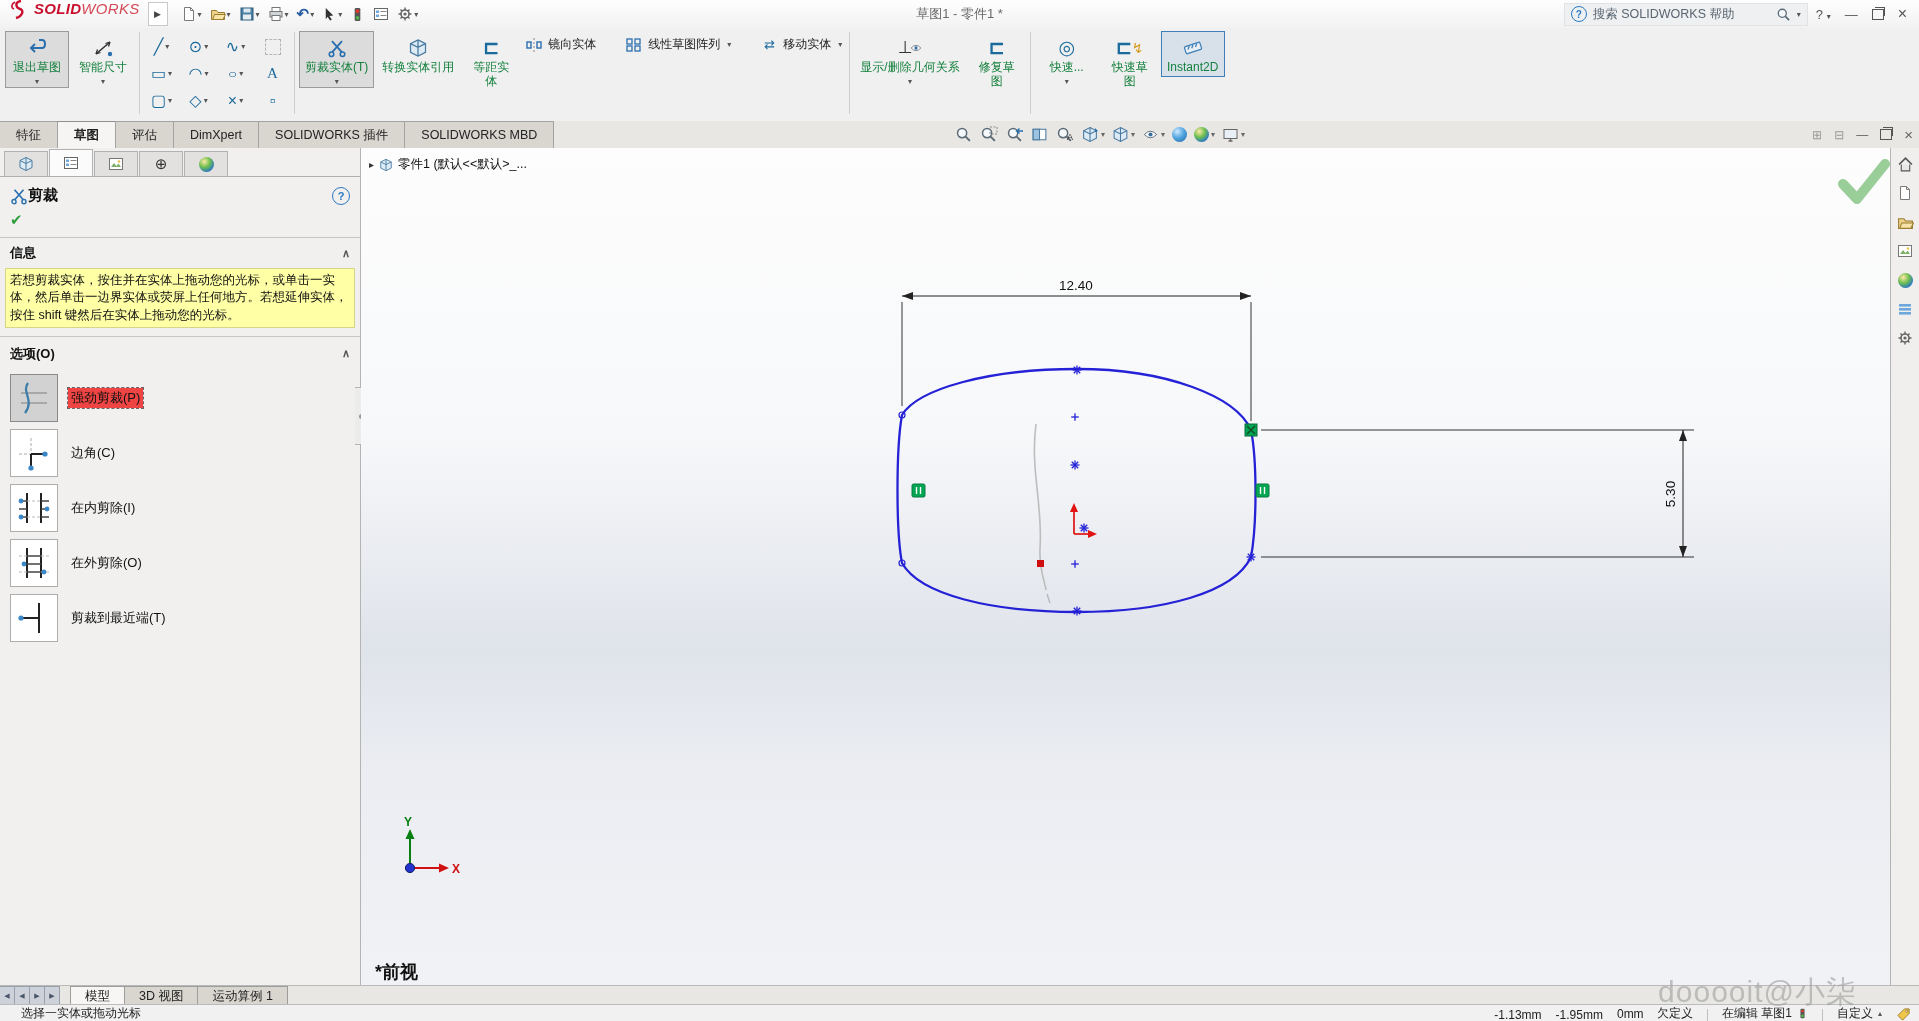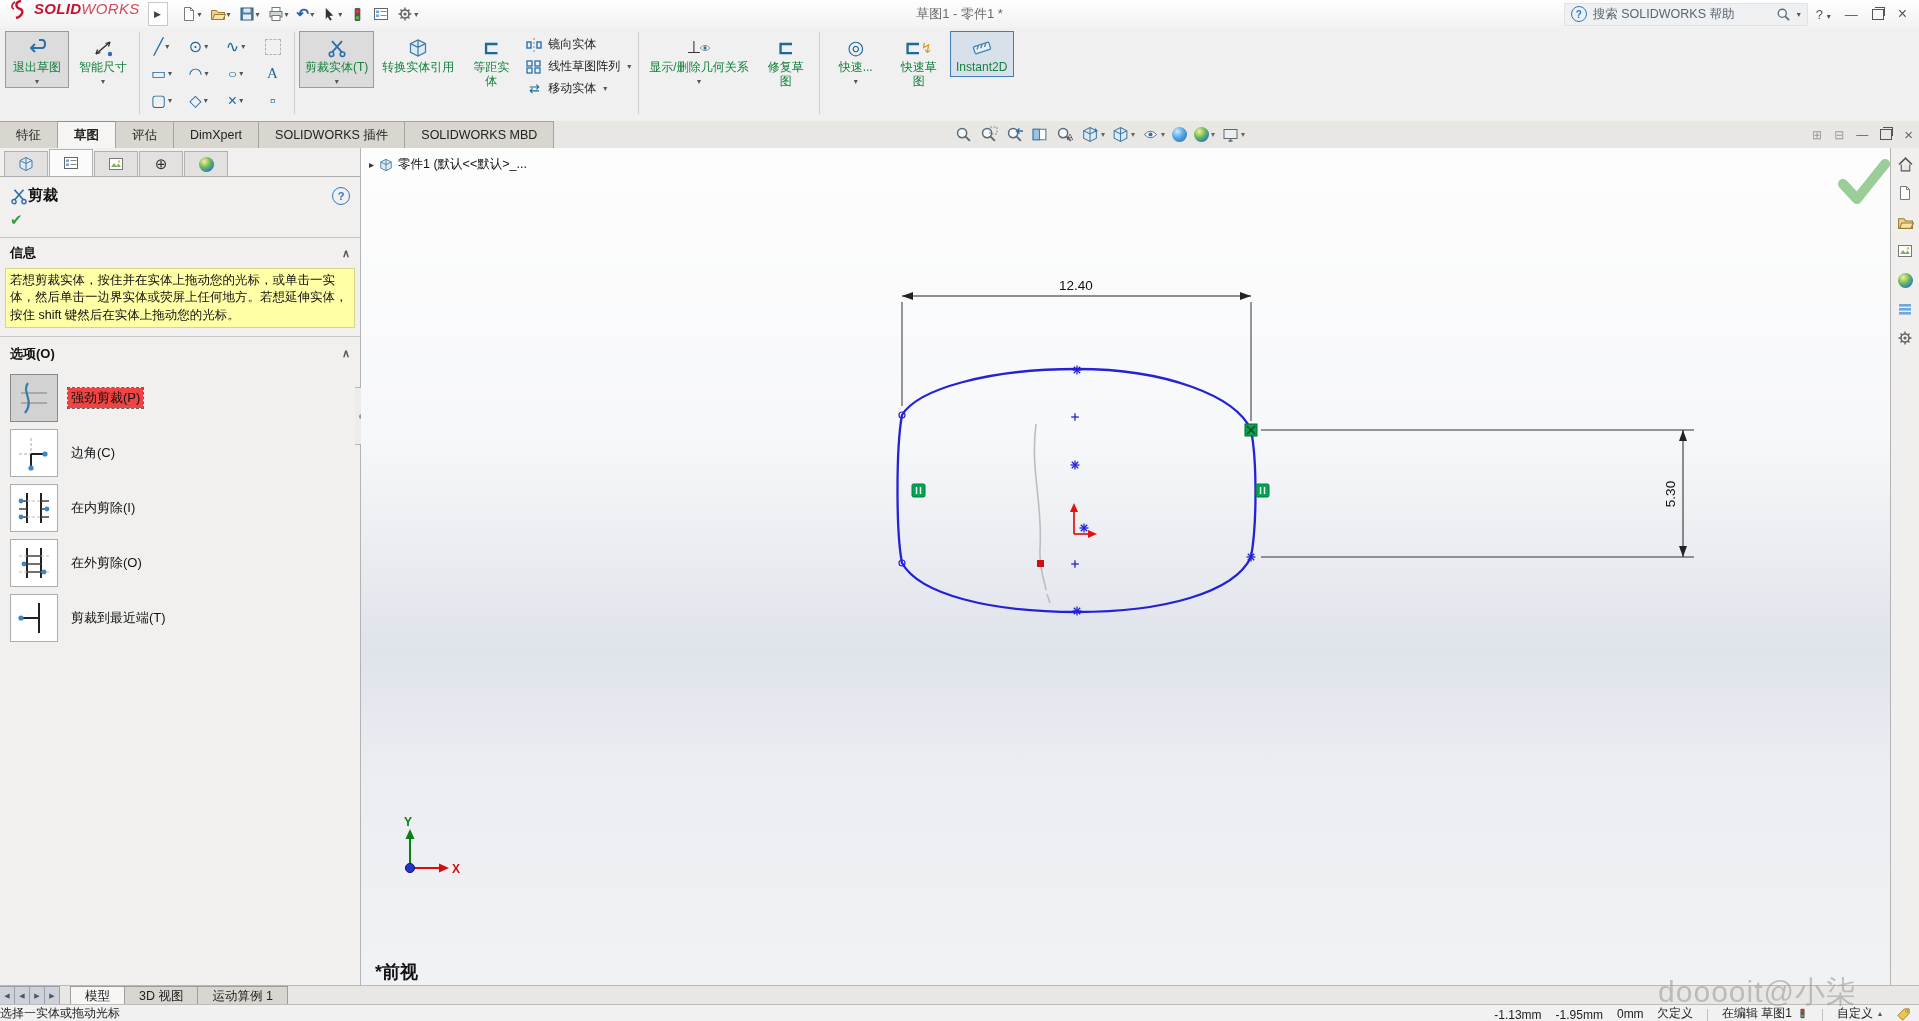--- a/index.html
+++ b/index.html
@@ -32,21 +32,21 @@
   .bigbtn{display:flex;flex-direction:column;align-items:center;justify-content:flex-start;padding:3px 5px 1px;margin:0 1px;min-width:52px;border:1px solid transparent;text-align:center;line-height:1.15}
   .bigbtn .bicon{height:26px;display:flex;align-items:center;justify-content:center;font-size:19px;color:#1b6a9c}
   .bigbtn .blabel{font-size:12px;color:#15803d;white-space:pre-line}
   .bigbtn .dd{font-size:8px;color:#555;margin-top:2px}
   .pressed{background:#dcdcdc;border:1px solid #9b9b9b}
   .pressed-blue{background:#d8e1ea;border:1px solid #3e7fb8}
   .sk-grid{display:grid;grid-template-columns:repeat(4,37px);grid-auto-rows:27px;align-items:center;padding-top:2px}
   .sk-cell{display:flex;align-items:center;justify-content:center;gap:2px;font-size:16px;color:#1b6a9c}
   .sk-cell .dd{font-size:8px;color:#555}
   .dashed-sq{width:14px;height:14px;border:1px dashed #b5b5b5}
-  .collist{display:flex;flex-direction:column;gap:3px;padding-top:4px}
+  .collist{display:flex;flex-direction:row;gap:21px;padding-top:4px}
   .colitem{display:flex;align-items:center;gap:5px;font-size:12px;padding:1px 4px}
   .colitem .cicon{width:18px;display:flex;justify-content:center;color:#1b6a9c;font-size:13px}
   .colitem .dd{font-size:8px;color:#555;margin-left:2px}
 
   
   .tabrow{position:absolute;top:121px;left:0;right:0;height:27px;background:#e9e7e4;border-bottom:1px solid #a8a8a8;display:flex;align-items:stretch}
   .ctab{display:flex;align-items:center;padding:0 16px;font-size:12.5px;color:#222;background:#d9d6d0;border:1px solid #a3a3a3;border-bottom:none;margin-left:-1px}
   .ctab.active{background:#f6f5f3;border-top:1px solid #8f8f8f;font-weight:bold}
   .hud{position:absolute;left:955px;top:0;height:100%;display:flex;align-items:center;gap:7px}
   .hud-btn{display:flex;align-items:center;gap:2px}
@@ -89,21 +89,21 @@
 
   
   .btabs{position:absolute;top:985px;left:0;right:0;height:19px;background:#e9e7e3;border-top:1px solid #b9b9b9;display:flex;align-items:stretch}
   .nav{display:flex}
   .nav .nbtn{width:14px;display:flex;align-items:center;justify-content:center;background:#ccd1da;border:1px solid #9aa0ab;color:#4a5568;font-size:7px;margin-left:-1px}
   .btab{display:flex;align-items:center;padding:8px 14px;font-size:12.5px;background:#d9d6d0;border:1px solid #9d9d9d;border-bottom:none;margin-left:-1px;color:#222}
   .btab.active{background:#f7f6f4}
 
   
   .statusbar{position:absolute;top:1004px;left:0;right:0;height:17px;background:#f1f1f1;border-top:1px solid #bcbcbc;border-bottom:2px solid #9db8d8;display:flex;align-items:center;font-size:12px;color:#222;box-sizing:content-box}
-  .sb-hint{padding-left:0;flex:1}
+  .sb-hint{padding-left:21px;flex:1}
   .sb-right{display:flex;align-items:flex-end;gap:14px;padding-right:8px}
   .vsep{width:1px;height:13px;background:#c0c0c0}
   .sb-item{display:flex;align-items:center;gap:5px}
   .watermark{position:absolute;right:62px;bottom:8px;font-size:30px;color:#9e9e9e;opacity:.6;letter-spacing:1px;pointer-events:none;z-index:50}
 </style>
 </head>
 <body>
 
 <svg width="0" height="0" style="position:absolute">
   <defs>

